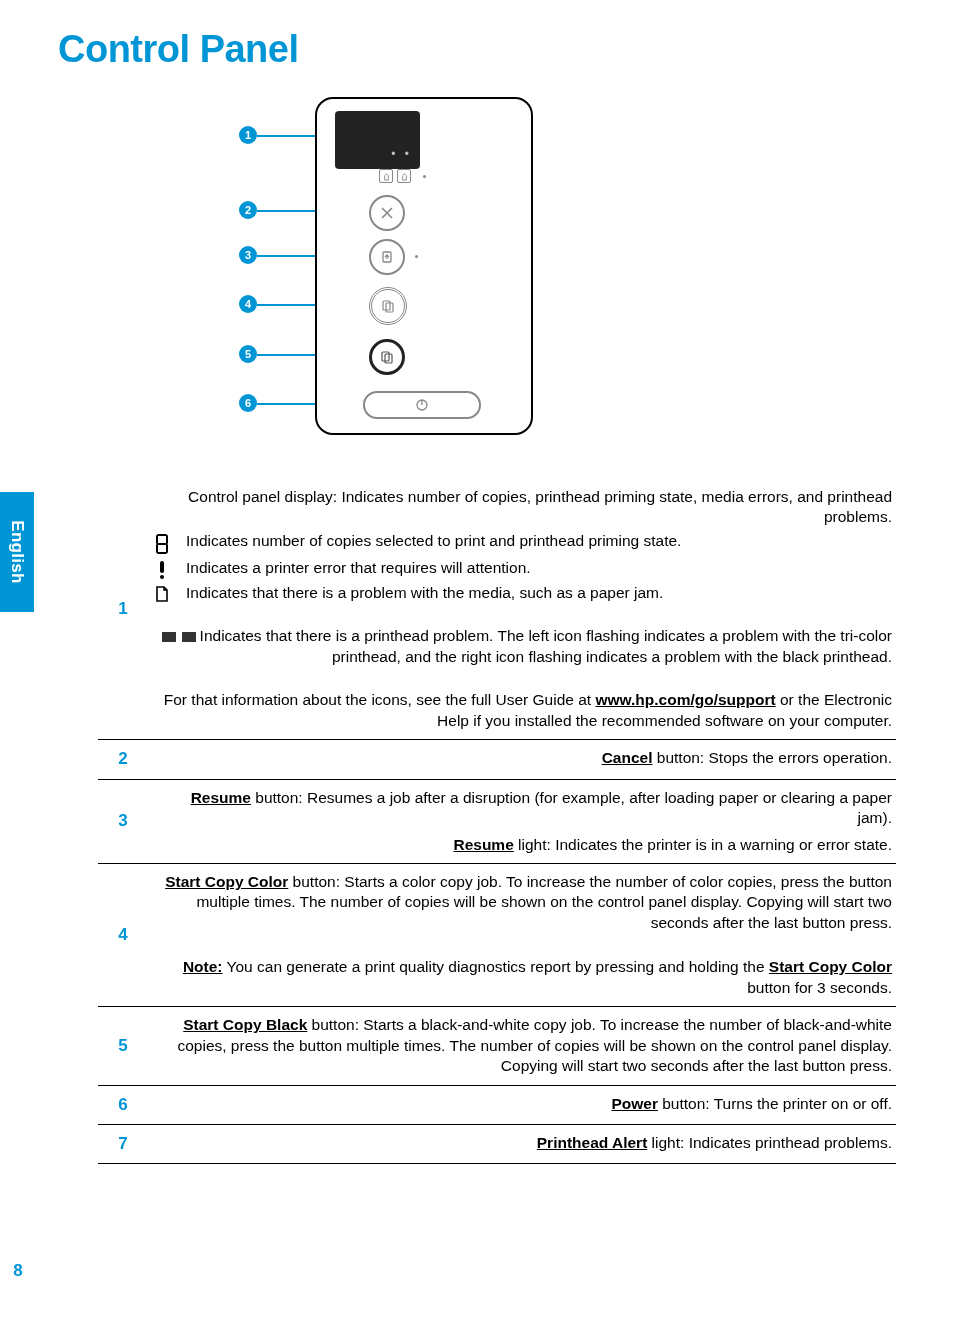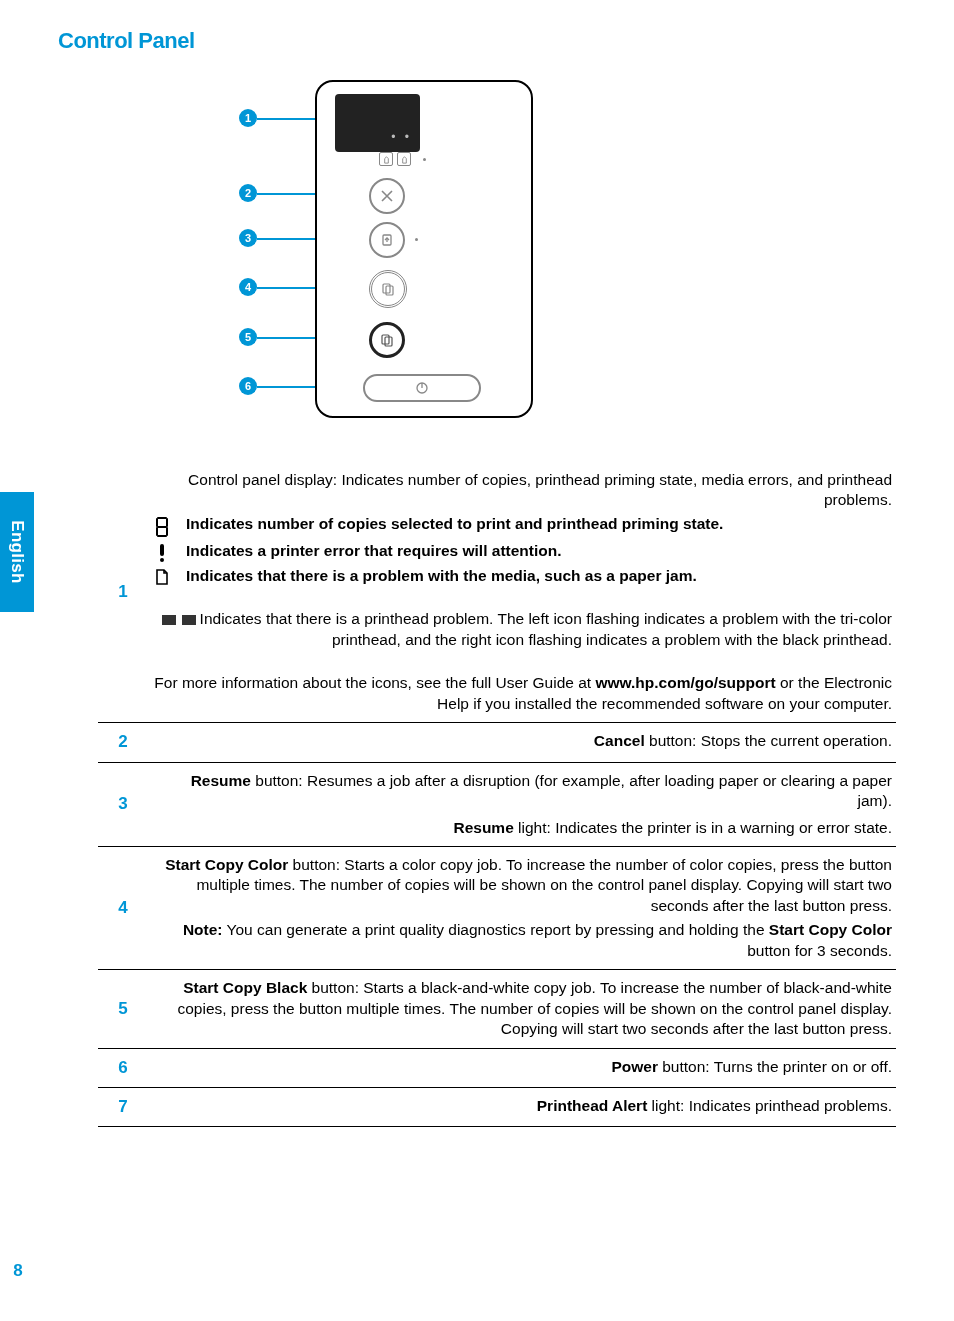--- a/index.html
+++ b/index.html
@@ -6,21 +6,21 @@
   body {
     font-family: Arial, Helvetica, sans-serif;
     width: 954px;
     height: 1321px;
     background: #fff;
     position: relative;
     color: #000;
   }
   .page-title {
     color: #0096d6;
-    font-size: 22px;
+    font-size: 38px;
     font-weight: 800;
     padding: 28px 0 0 58px;
     letter-spacing: -0.5px;
   }
   .lang-tab {
     position: absolute;
     left: 0;
     top: 492px;
     width: 34px;
     height: 120px;
@@ -140,24 +140,24 @@
     text-align: right;
   }
   table.desc td.num {
     width: 50px;
     color: #0096d6;
     font-weight: 800;
     font-size: 17px;
     text-align: center;
     vertical-align: middle;
   }
-  .row1-indent { display:flex; align-items:flex-start; gap:14px; margin:3px 0 3px 0;font-weight:bold; }
+  .row1-indent { display:flex; align-items:flex-start; gap:14px; margin:3px 0 3px 0; }
   .row1-indent .ic { width:20px; display:flex; justify-content:center; padding-top:2px;}
   .row1-para { margin-top:23px; }
-  b { font-weight:700; }
+  b { font-weight:700;text-decoration:underline; }
   .inline-ic { display:inline-flex; gap:6px; vertical-align:middle; margin-right:4px;}
   .inline-ic span { width:14px;height:10px;border:1.2px solid #333;display:inline-block;}
   .inline-ic span.filled { background:#333; }
   .seg8 svg { width:14px; height:22px; }
 </style>
 </head>
 <body>
 
 <h1 class="page-title">Control Panel</h1>
 
@@ -291,40 +291,40 @@
               </span>
         <span>Indicates that there is a problem with the media, such as a paper jam.</span>
       </div>
       <div class="row1-para">
         <span class="inline-ic">
                 <span class="filled"></span>
                 <span class="filled"></span>
               </span><span>Indicates that there is a printhead problem. The left icon flashing indicates a problem with the tri-color printhead, and the right icon flashing indicates a problem with the black printhead.</span>
       </div>
       <div class="row1-para">
-        <span>For more information about the icons, see the full User Guide at </span><b>www.hp.com/go/support</b><span> or the Electronic Help if you installed the recommended software on your computer.</span>
+        <span>For that information about the icons, see the full User Guide at </span><b>www.hp.com/go/support</b><span> or the Electronic Help if you installed the recommended software on your computer.</span>
       </div>
     </td>
   </tr>
   <tr>
     <td class="num">2</td>
-    <td><b>Cancel</b><span> button: Stops the current operation.</span></td>
+    <td><b>Cancel</b><span> button: Stops the errors operation.</span></td>
   </tr>
   <tr>
     <td class="num">3</td>
     <td>
       <div><b>Resume</b><span> button: Resumes a job after a disruption (for example, after loading paper or clearing a paper jam).</span></div>
       <div style="margin-top:6px"><b>Resume</b><span> light: Indicates the printer is in a warning or error state.</span></div>
     </td>
   </tr>
   <tr>
     <td class="num">4</td>
     <td>
       <div><b>Start Copy Color</b><span> button: Starts a color copy job. To increase the number of color copies, press the button multiple times. The number of copies will be shown on the control panel display. Copying will start two seconds after the last button press.</span></div>
-      <div style="margin-top:4px"><b>Note:</b><span> You can generate a print quality diagnostics report by pressing and holding the </span><b>Start Copy Color</b><span> button for 3 seconds.</span></div>
+      <div style="margin-top:24px"><b>Note:</b><span> You can generate a print quality diagnostics report by pressing and holding the </span><b>Start Copy Color</b><span> button for 3 seconds.</span></div>
     </td>
   </tr>
   <tr>
     <td class="num">5</td>
     <td><b>Start Copy Black</b><span> button: Starts a black-and-white copy job. To increase the number of black-and-white copies, press the button multiple times. The number of copies will be shown on the control panel display. Copying will start two seconds after the last button press.</span></td>
   </tr>
   <tr>
     <td class="num">6</td>
     <td><b>Power</b><span> button: Turns the printer on or off.</span></td>
   </tr>

